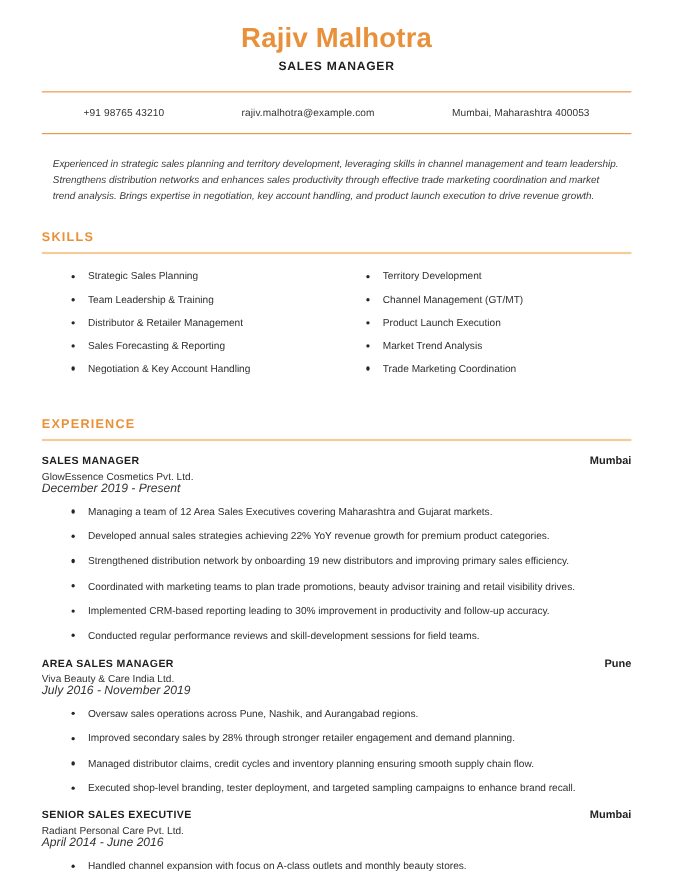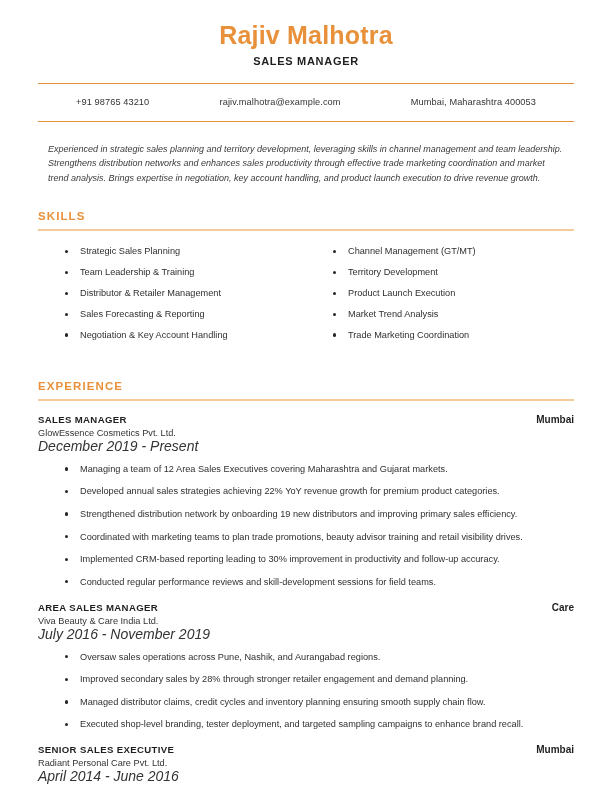--- a/index.html
+++ b/index.html
@@ -145,21 +145,21 @@
     font-size: 10px;
     font-weight: bold;
     color: #1f1f1f;
     text-align: right;
   }
   .job-company {
     font-size: 9.2px;
     color: #333333;
   }
   .job-dates {
-    font-size: 14px;
+    font-size: 11px;
     font-style: italic;
     color: #333333;
   }
   .job-row-sub { margin-top: 3px; flex-direction: column; }
 
   .job ul.bullets { margin-top: 9px; }
   .job ul.bullets li { margin-bottom: 9.5px; line-height: 1.42; }
 </style>
 </head>
 <body>
@@ -192,22 +192,22 @@
         <ul class="bullets">
           <li>Strategic Sales Planning</li>
           <li>Team Leadership &amp; Training</li>
           <li>Distributor &amp; Retailer Management</li>
           <li>Sales Forecasting &amp; Reporting</li>
           <li>Negotiation &amp; Key Account Handling</li>
         </ul>
       </div>
       <div class="skills-col">
         <ul class="bullets">
+          <li>Territory Development</li>
           <li>Channel Management (GT/MT)</li>
-          <li>Territory Development</li>
           <li>Product Launch Execution</li>
           <li>Market Trend Analysis</li>
           <li>Trade Marketing Coordination</li>
         </ul>
       </div>
     </div>
   </div>
 
   <div class="section section-exp">
     <div class="section-title">EXPERIENCE</div>
@@ -228,21 +228,21 @@
         <li>Strengthened distribution network by onboarding 19 new distributors and improving primary sales efficiency.</li>
         <li>Coordinated with marketing teams to plan trade promotions, beauty advisor training and retail visibility drives.</li>
         <li>Implemented CRM-based reporting leading to 30% improvement in productivity and follow-up accuracy.</li>
         <li>Conducted regular performance reviews and skill-development sessions for field teams.</li>
       </ul>
     </div>
 
     <div class="job">
       <div class="job-row">
         <span class="job-role">AREA SALES MANAGER</span>
-        <span class="job-location">Care</span>
+        <span class="job-location">Pune</span>
       </div>
       <div class="job-row job-row-sub">
         <span class="job-company">Viva Beauty &amp; Care India Ltd.</span>
         <span class="job-dates">July 2016 - November 2019</span>
       </div>
       <ul class="bullets">
         <li>Oversaw sales operations across Pune, Nashik, and Aurangabad regions.</li>
         <li>Improved secondary sales by 28% through stronger retailer engagement and demand planning.</li>
         <li>Managed distributor claims, credit cycles and inventory planning ensuring smooth supply chain flow.</li>
         <li>Executed shop-level branding, tester deployment, and targeted sampling campaigns to enhance brand recall.</li>

